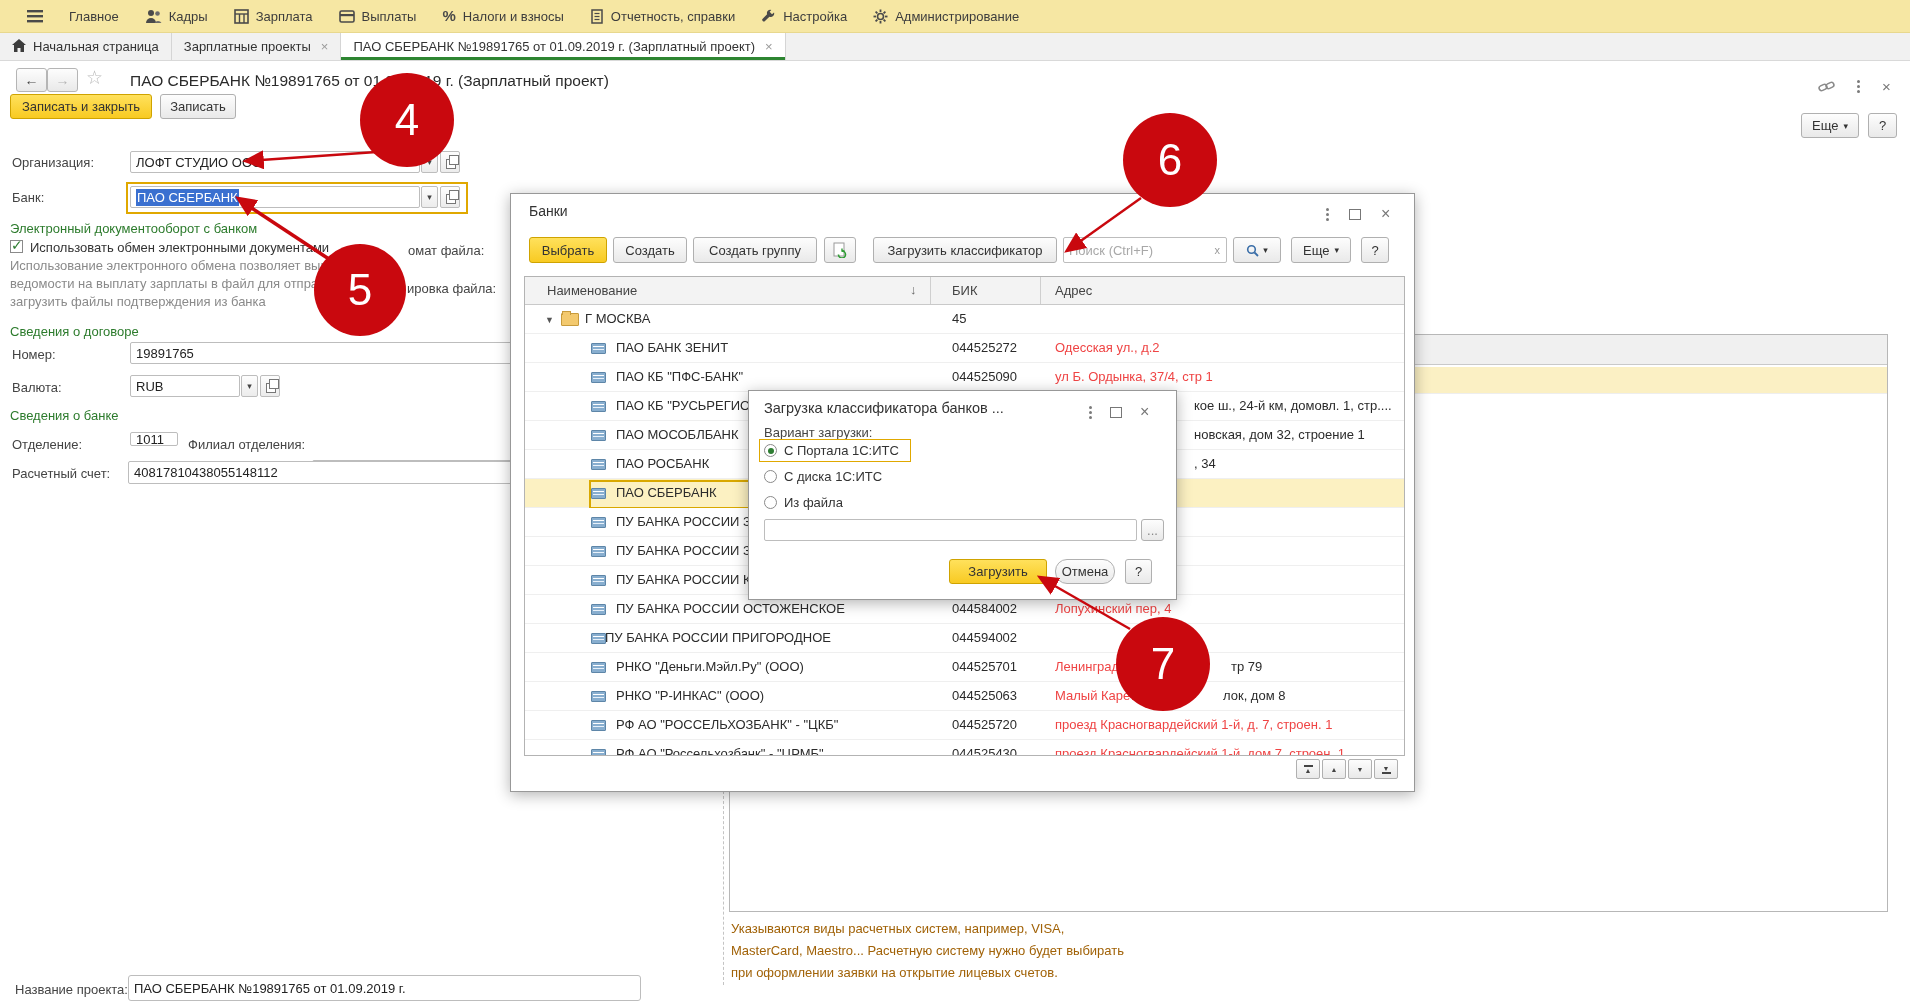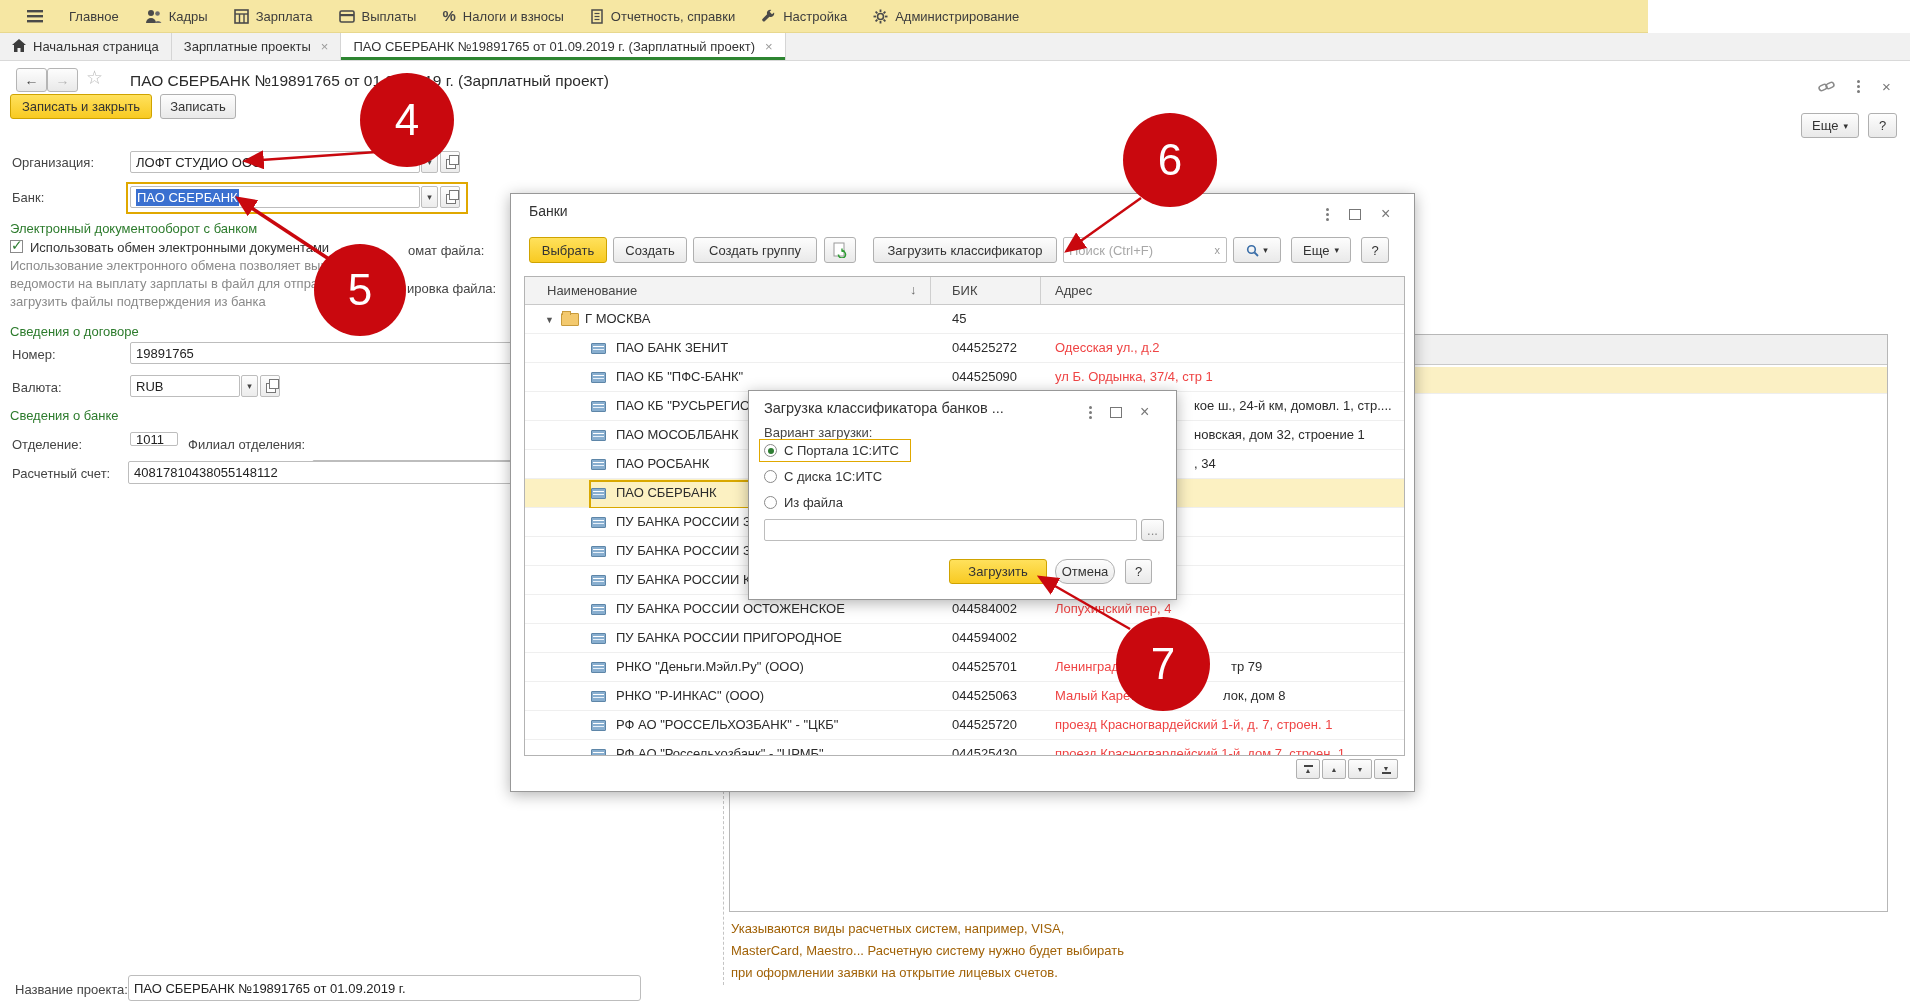--- a/index.html
+++ b/index.html
@@ -1,19 +1,19 @@
 <!DOCTYPE html>
 <html><head>
 <meta charset="utf-8">
 <style>
   html,body{margin:0;padding:0;background:#e9e9e9;}
   .screen{position:relative;width:1910px;height:1004px;background:#fff;overflow:hidden;
           font-family:"Liberation Sans","DejaVu Sans",sans-serif;font-size:13px;color:#333;}
   
-  .menubar{position:absolute;left:0;top:0;width:1648px;height:33px;background:#f6e7a3;
+  .menubar{position:absolute;left:0;top:0;width:1910px;height:33px;background:#f6e7a3;
            border-bottom:1px solid #e8d88e;display:flex;align-items:center;padding-left:14px;box-sizing:border-box;}
   .menu-item{display:flex;align-items:center;gap:7px;padding:0 13px;height:33px;cursor:default;color:#3d3d3d;}
   .menu-item svg{display:block;}
   
   .tabbar{position:absolute;left:0;top:33px;width:1910px;height:27px;background:#f1f1f1;
           border-bottom:1px solid #d9d9d9;display:flex;align-items:stretch;}
   .tab{display:flex;align-items:center;gap:7px;padding:0 12px;border-right:1px solid #d5d5d5;color:#333;position:relative;}
   .tab.active{background:#fff;}
   .tab.active:after{content:"";position:absolute;left:0;right:0;bottom:0;height:3px;background:#2d8531;}
   .tab .tclose{color:#9a9a9a;font-size:13px;margin-left:3px;}
@@ -393,21 +393,21 @@
             <span class="nm" style="left:91px;">ПУ БАНКА РОССИИ КРА</span>
           </div>
           <div class="brow" style="top: 318px; height: 28px;">
             <span class="bankico" style="left:66px;"></span>
             <span class="nm" style="left:91px;">ПУ БАНКА РОССИИ ОСТОЖЕНСКОЕ</span>
             <span class="bik">044584002</span>
             <span class="adr">Лопухинский пер, 4</span>
           </div>
           <div class="brow" style="top: 347px; height: 28px;">
             <span class="bankico" style="left:66px;"></span>
-            <span class="nm" style="left:91px;">ПУ БАНКА РОССИИ ПРИГОРОДНОЕ</span>
+            <span class="nm" style="left:80px;">ПУ БАНКА РОССИИ ПРИГОРОДНОЕ</span>
             <span class="bik">044594002</span>
           </div>
           <div class="brow" style="top: 376px; height: 28px;">
             <span class="bankico" style="left:66px;"></span>
             <span class="nm" style="left:91px;">РНКО "Деньги.Мэйл.Ру" (ООО)</span>
             <span class="bik">044525701</span>
             <span class="adr">Ленинградск</span>
             <span class="tail" style="left:706px;">тр 79</span>
           </div>
           <div class="brow" style="top: 405px; height: 28px;">

